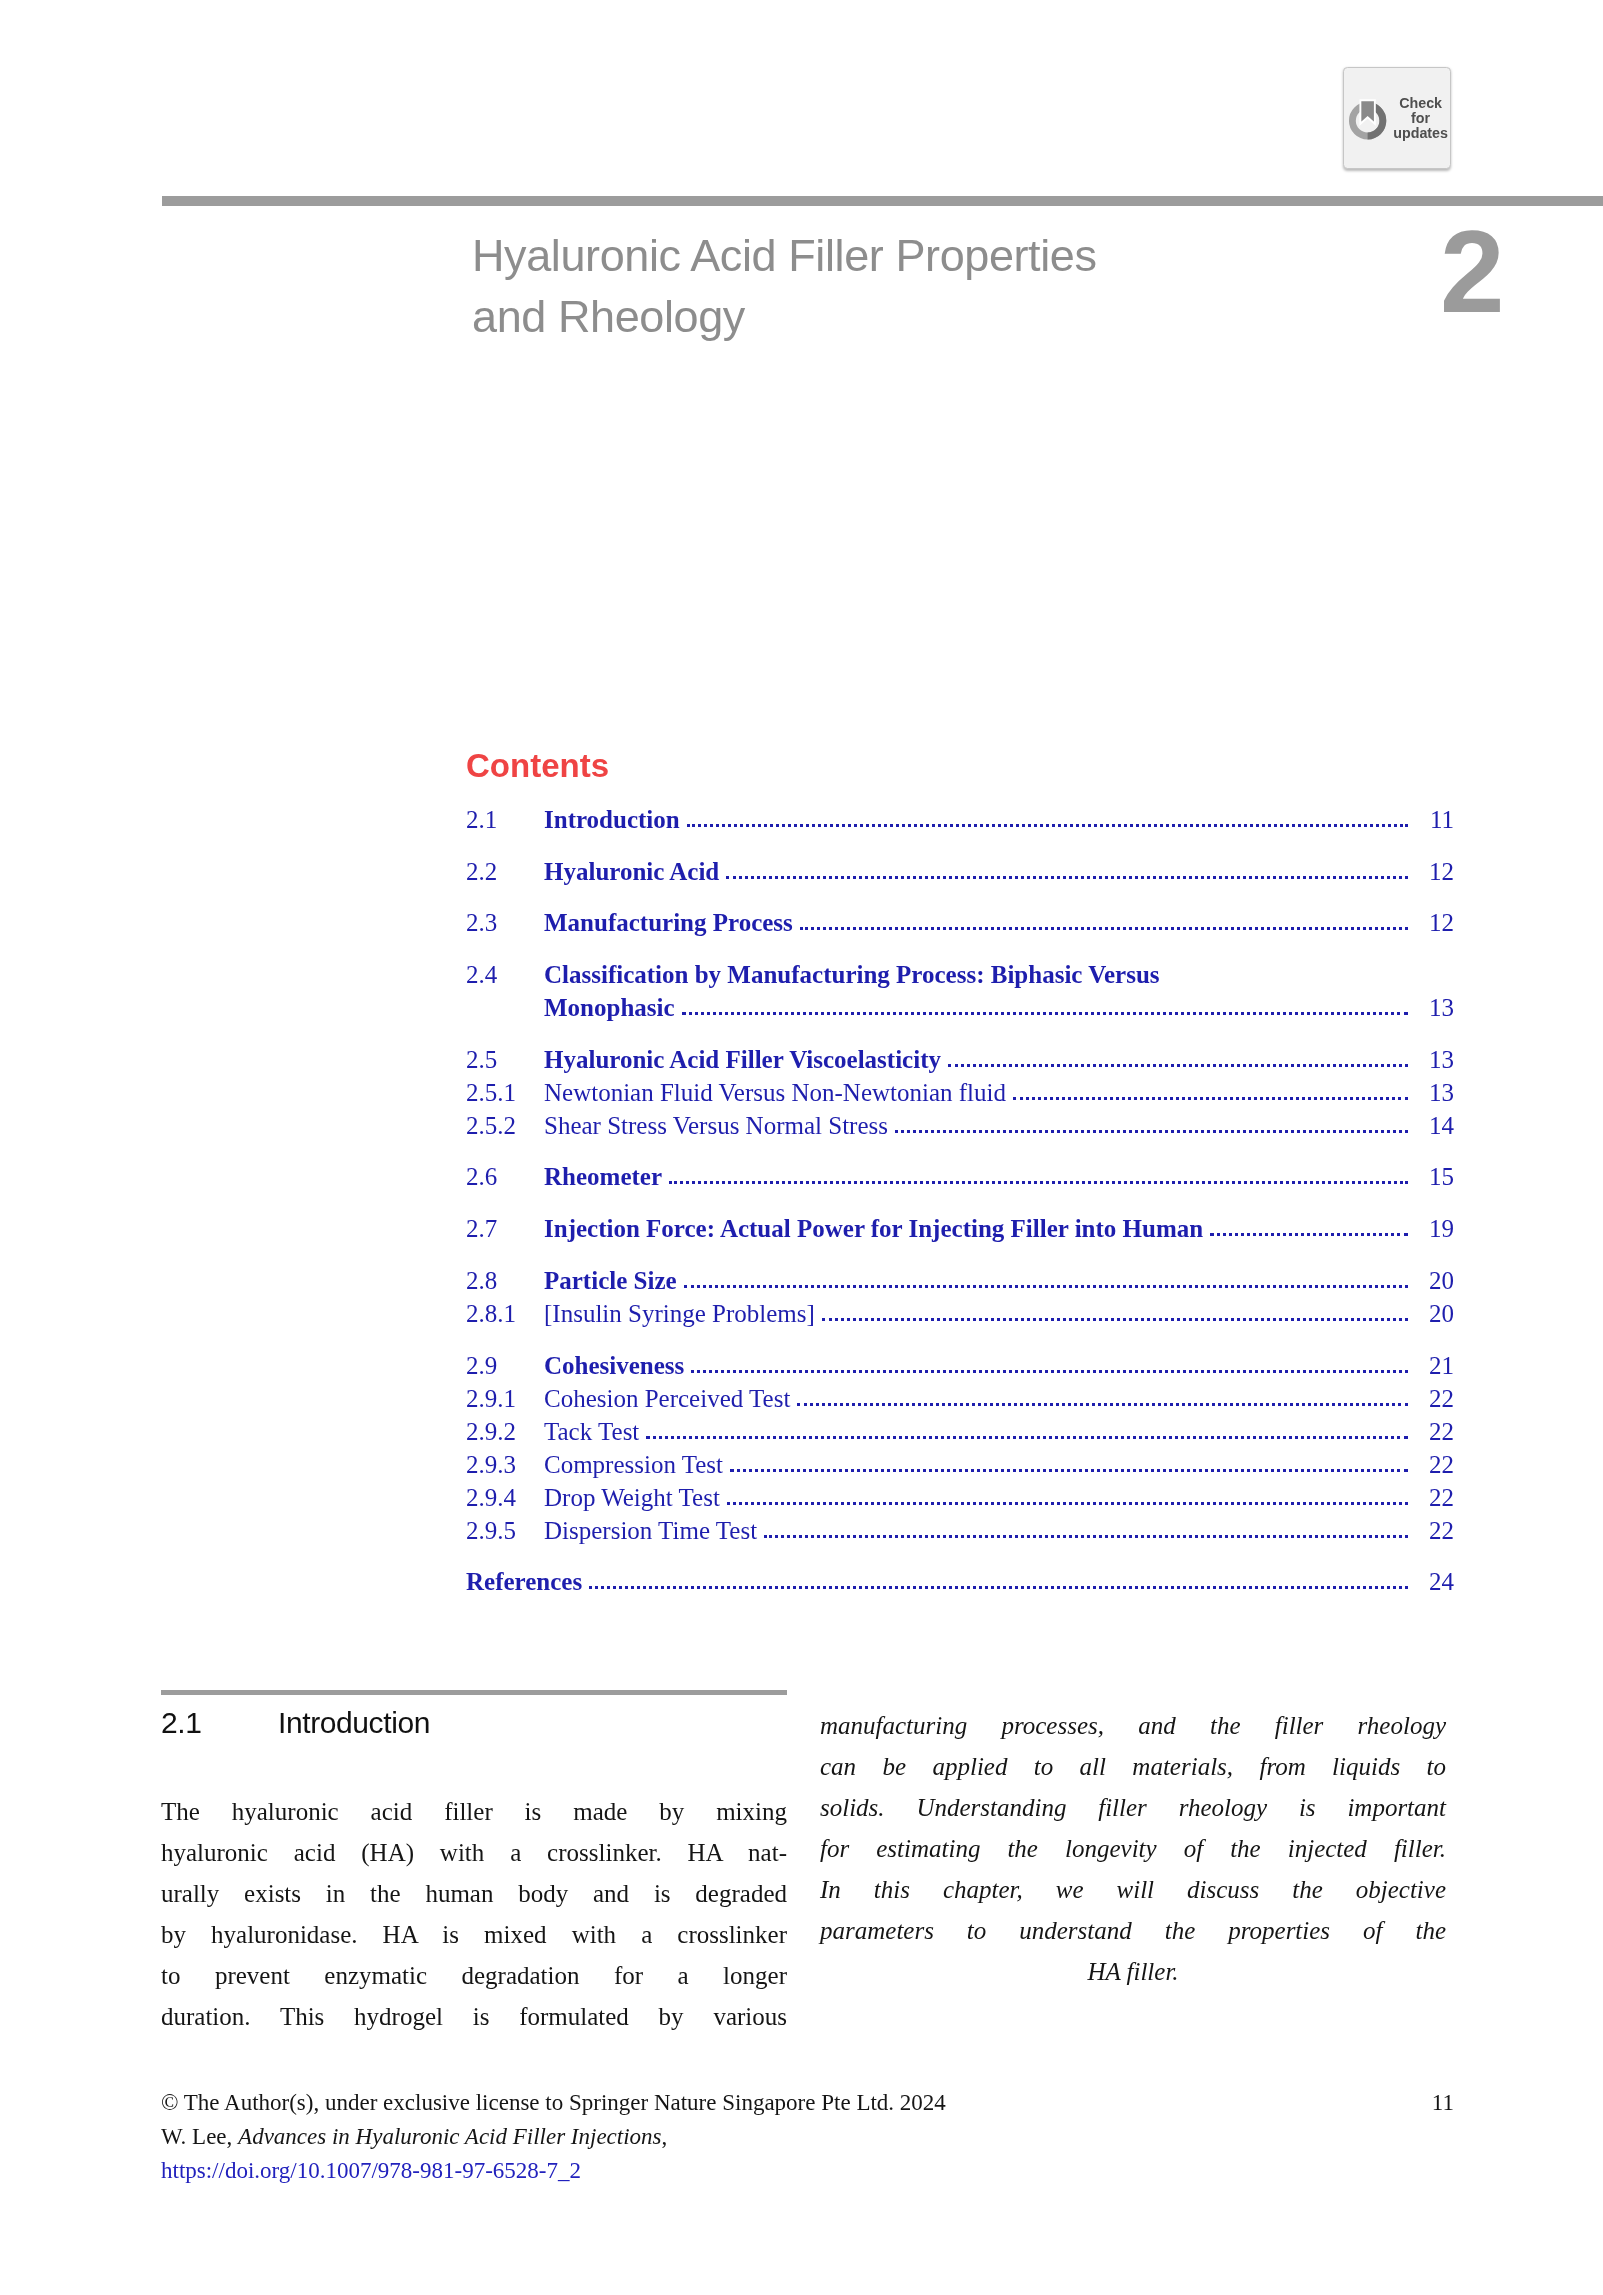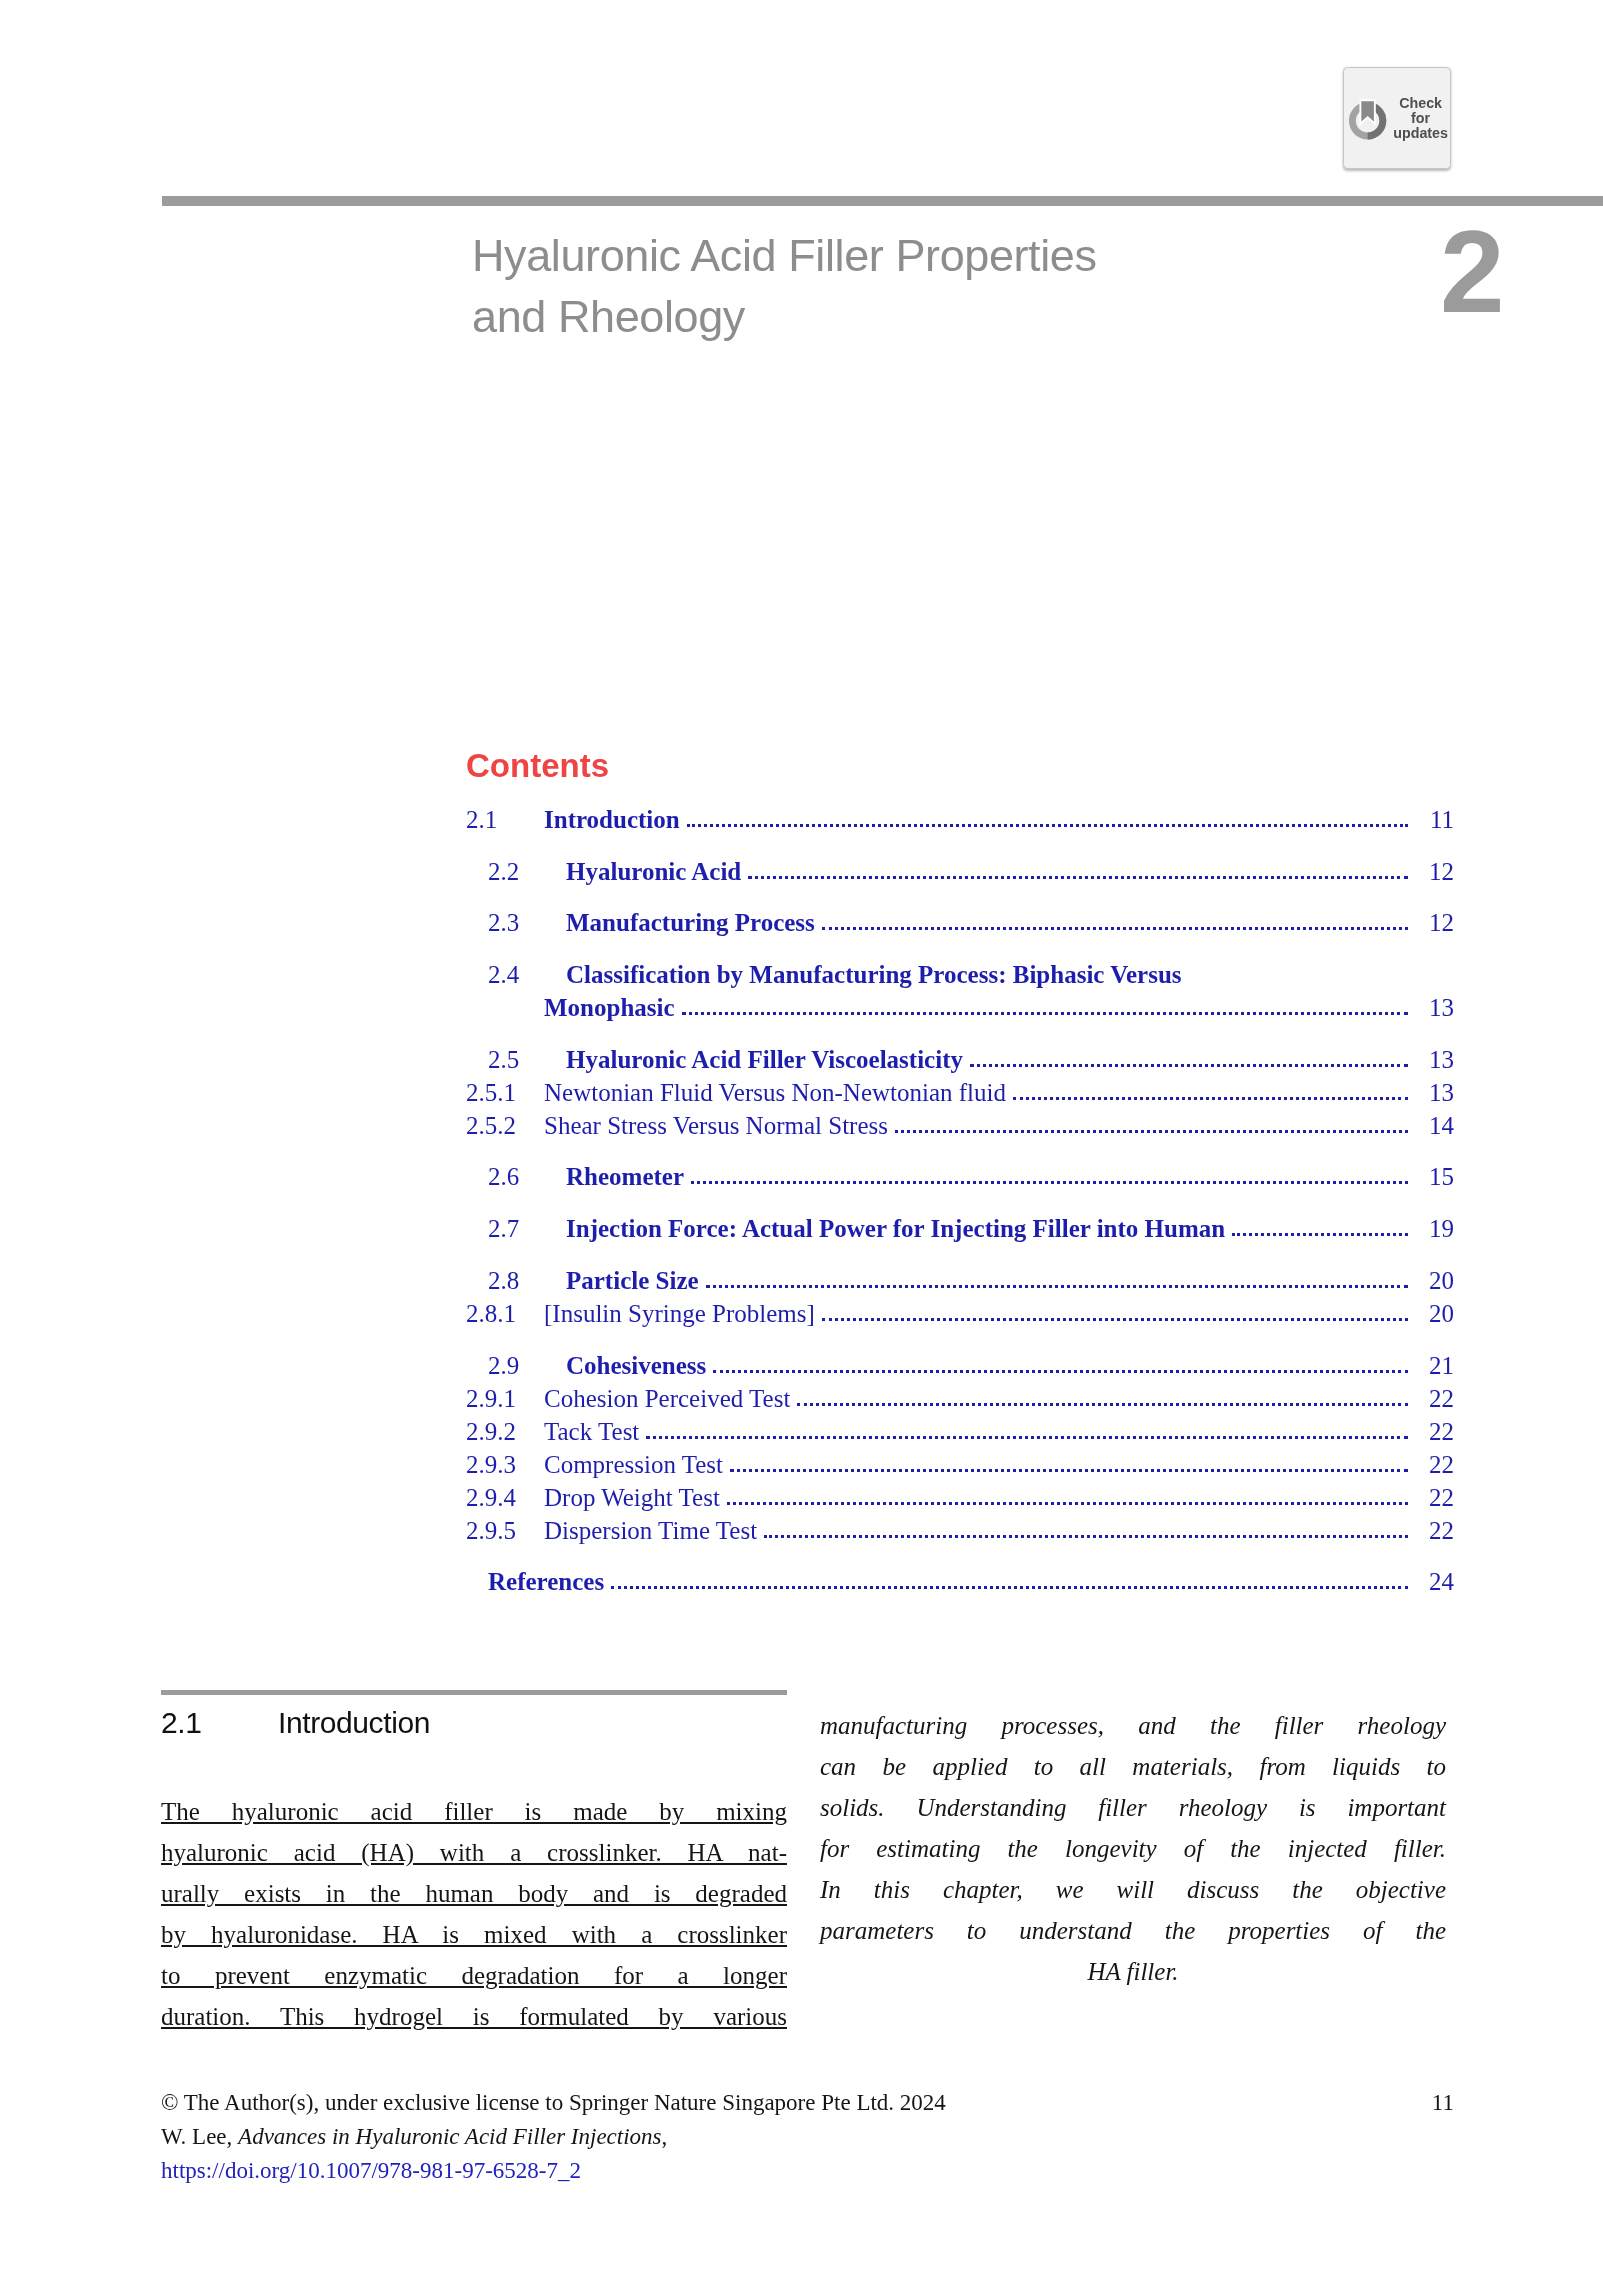--- a/index.html
+++ b/index.html
@@ -60,33 +60,33 @@
   .toc-row{display:flex;font-size:25px;line-height:33px;}
   .toc-row .num{flex:none;width:78px;}
   .toc-row .ttl{flex:none;}
   .toc-row.main .ttl,.toc-row.refs .ttl{font-weight:bold;}
   .toc-row .leader{
     flex:1;min-width:27px;align-self:flex-end;
     border-bottom:3px dotted var(--toc-blue);
     margin:0 7.1px 9px 7.1px;
   }
   .toc-row .pg{flex:none;min-width:39px;text-align:right;}
-  .toc-row.gap{margin-top:18.7px;margin-left:22px;}
+  .toc-row.gap{margin-top:18.7px;}
 
   
   .secrule{position:absolute;left:161px;top:1690px;width:626px;height:5.3px;background:var(--rule-gray);}
   .sechead{
     position:absolute;left:161px;top:1706px;width:626px;
     font-family:"Liberation Sans","DejaVu Sans",sans-serif;
     font-weight:normal;font-size:30px;letter-spacing:-0.4px;color:#111;
   }
   .sechead .secnum{display:inline-block;width:117px;}
 
   .col{position:absolute;font-size:25px;line-height:41px;}
-  .col.left{left:161px;top:1791px;width:626px;text-decoration:underline;}
+  .col.left{left:161px;top:1791px;width:626px;}
   .col.right{left:820px;top:1705px;width:626px;font-style:italic;}
   .jl{text-align:justify;text-align-last:justify;height:41px;white-space:nowrap;}
   .jl{white-space:normal;}
   .ll{text-align:center;height:41px;}
 
   
   .footer{position:absolute;left:161px;top:2086px;width:1293px;font-size:23px;line-height:34px;}
   .frow{display:flex;justify-content:space-between;gap:48px;}
   .doi{color:var(--link-blue);text-decoration:none;display:inline-block;}
 </style>

